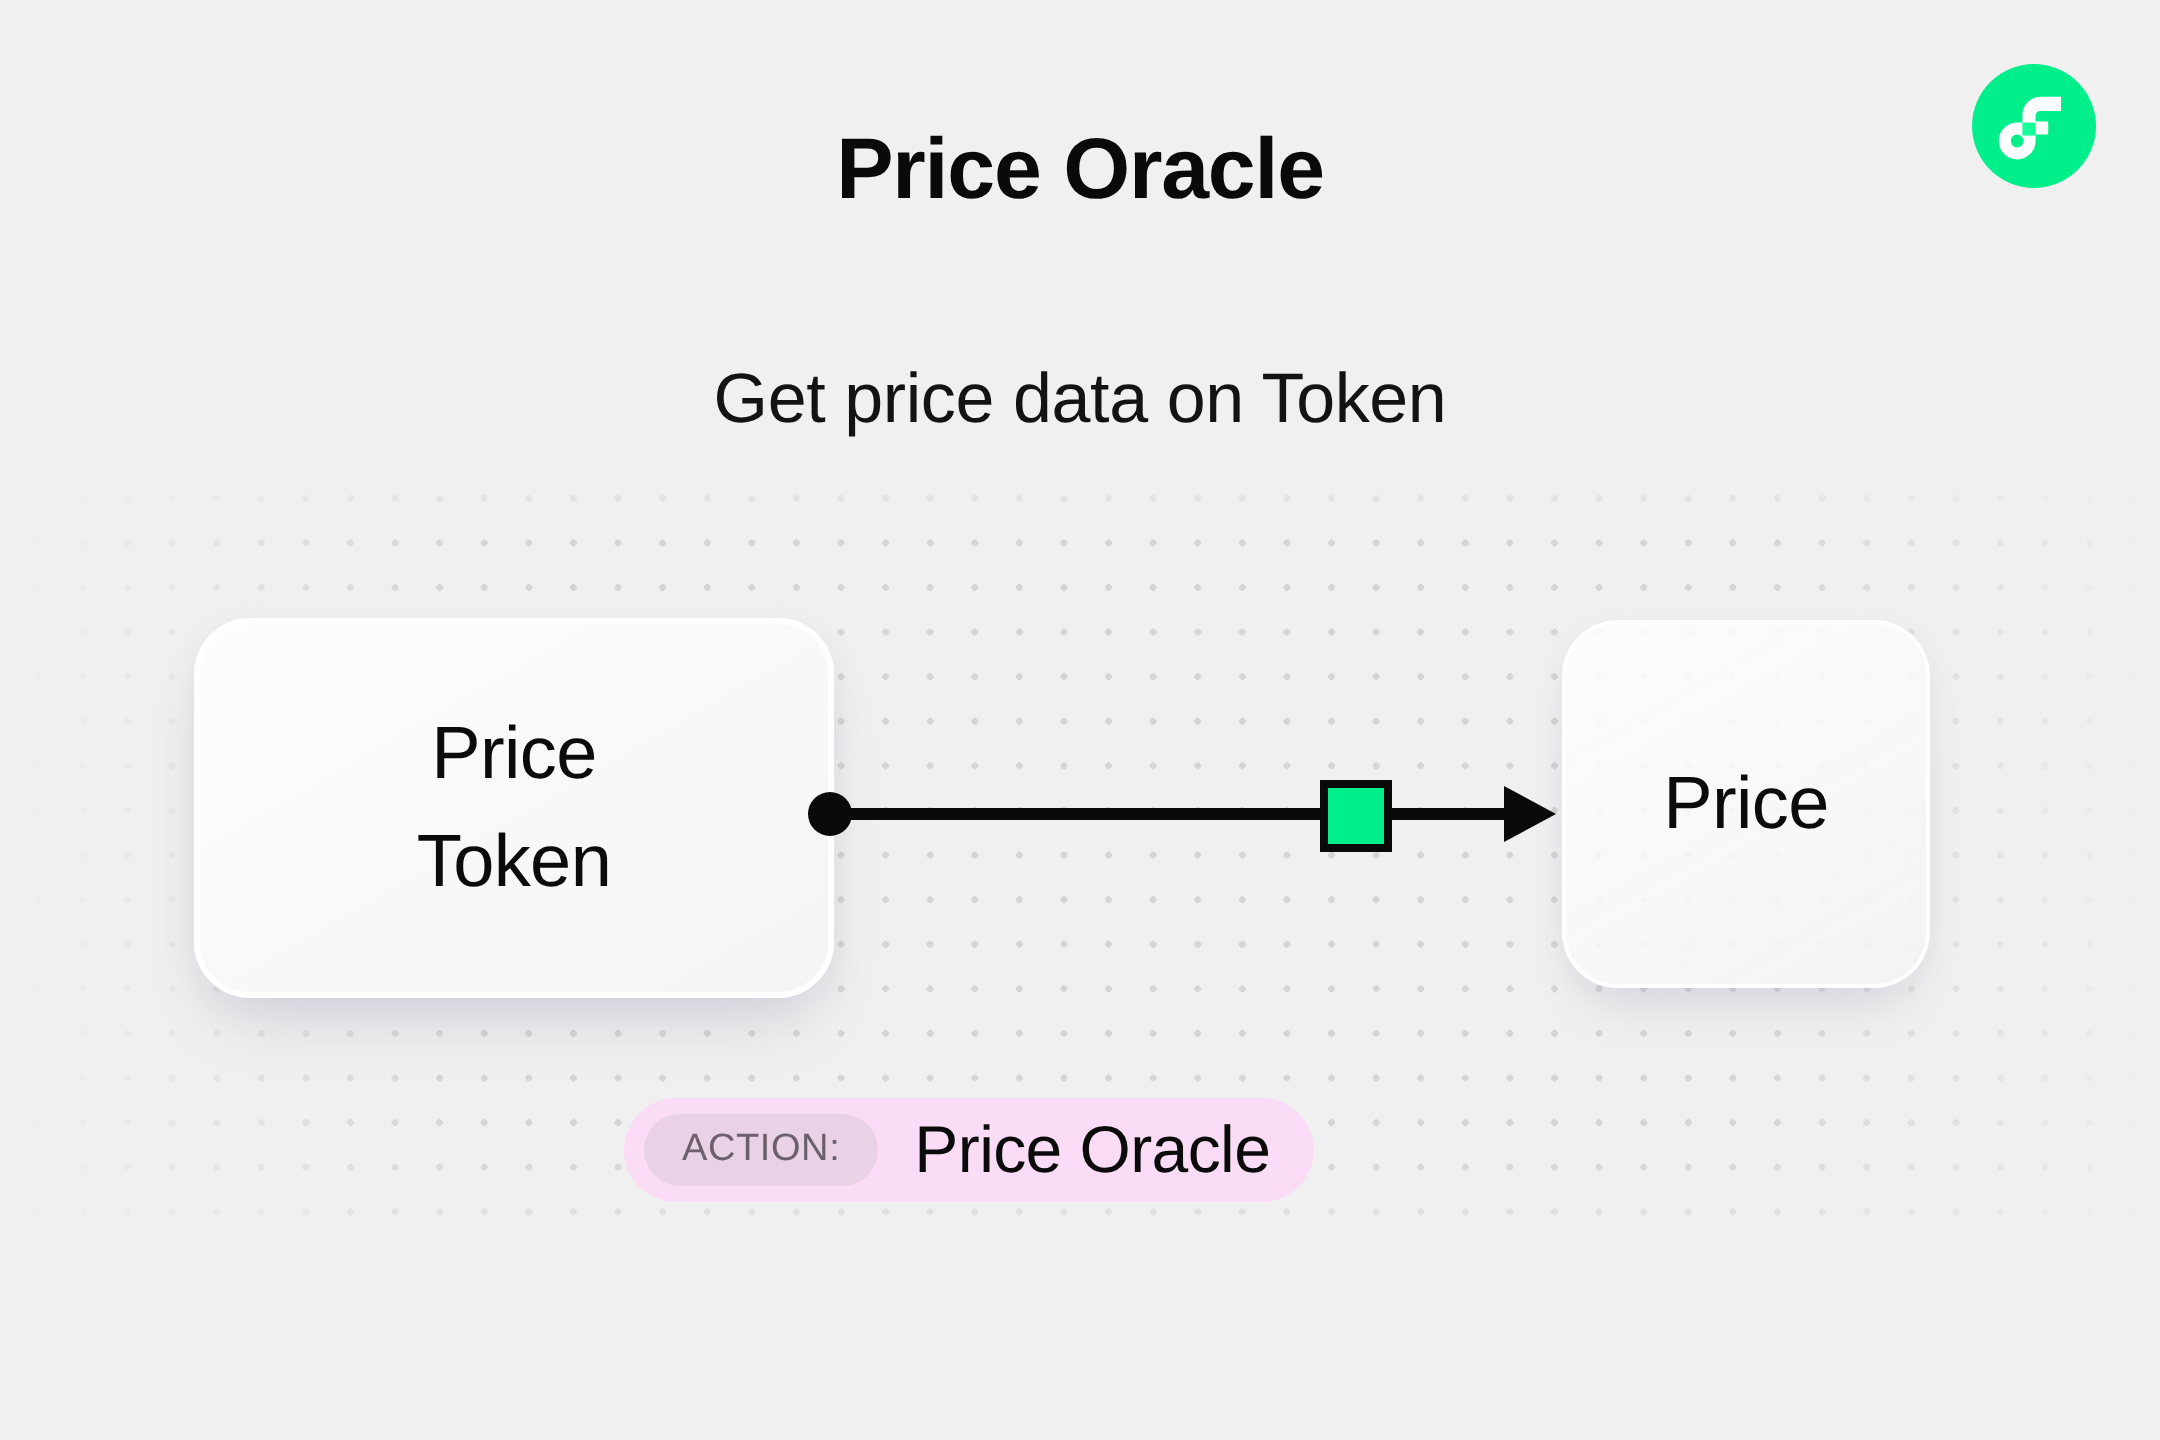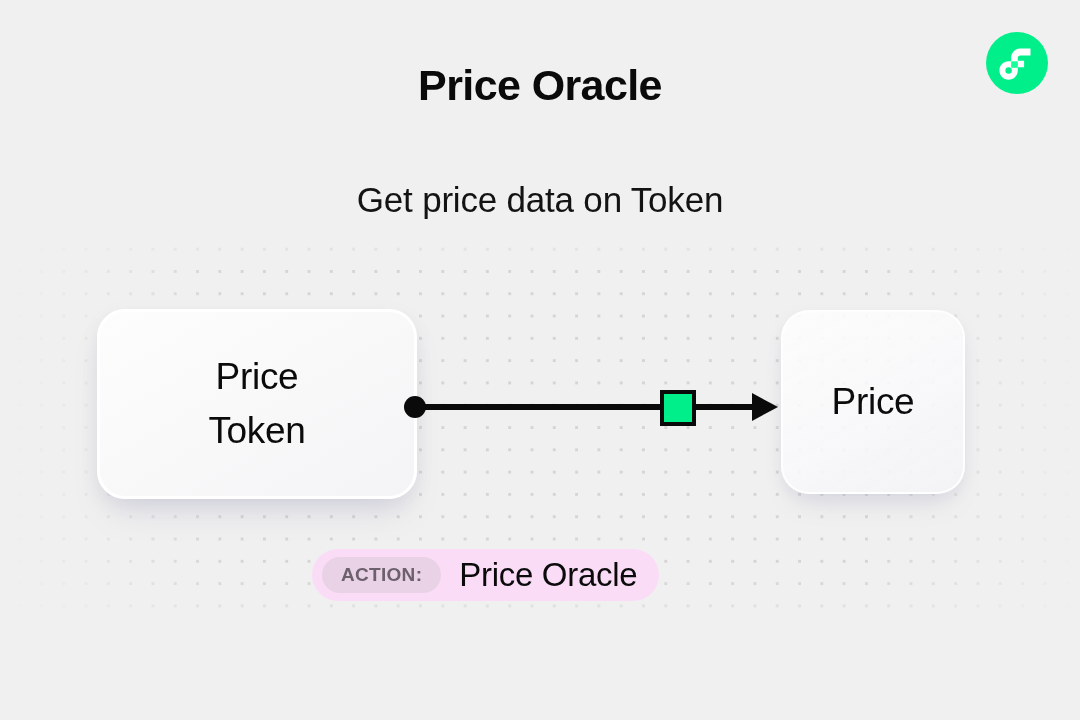--- a/index.html
+++ b/index.html
@@ -146,21 +146,21 @@
     display: flex;
     align-items: center;
     justify-content: center;
     height: 36px;
     padding: 0 19px;
     border-radius: 18px;
     background: #e9d2e6;
   }
   #action-chip-label {
     font-size: 19px;
-    font-weight: 700;
+    font-weight: 400;
     letter-spacing: 0.3px;
     color: #6c606c;
   }
   #action-value {
     margin-left: 18px;
     font-size: 33px;
     font-weight: 400;
     letter-spacing: -0.3px;
     color: #0b0b0b;
   }

